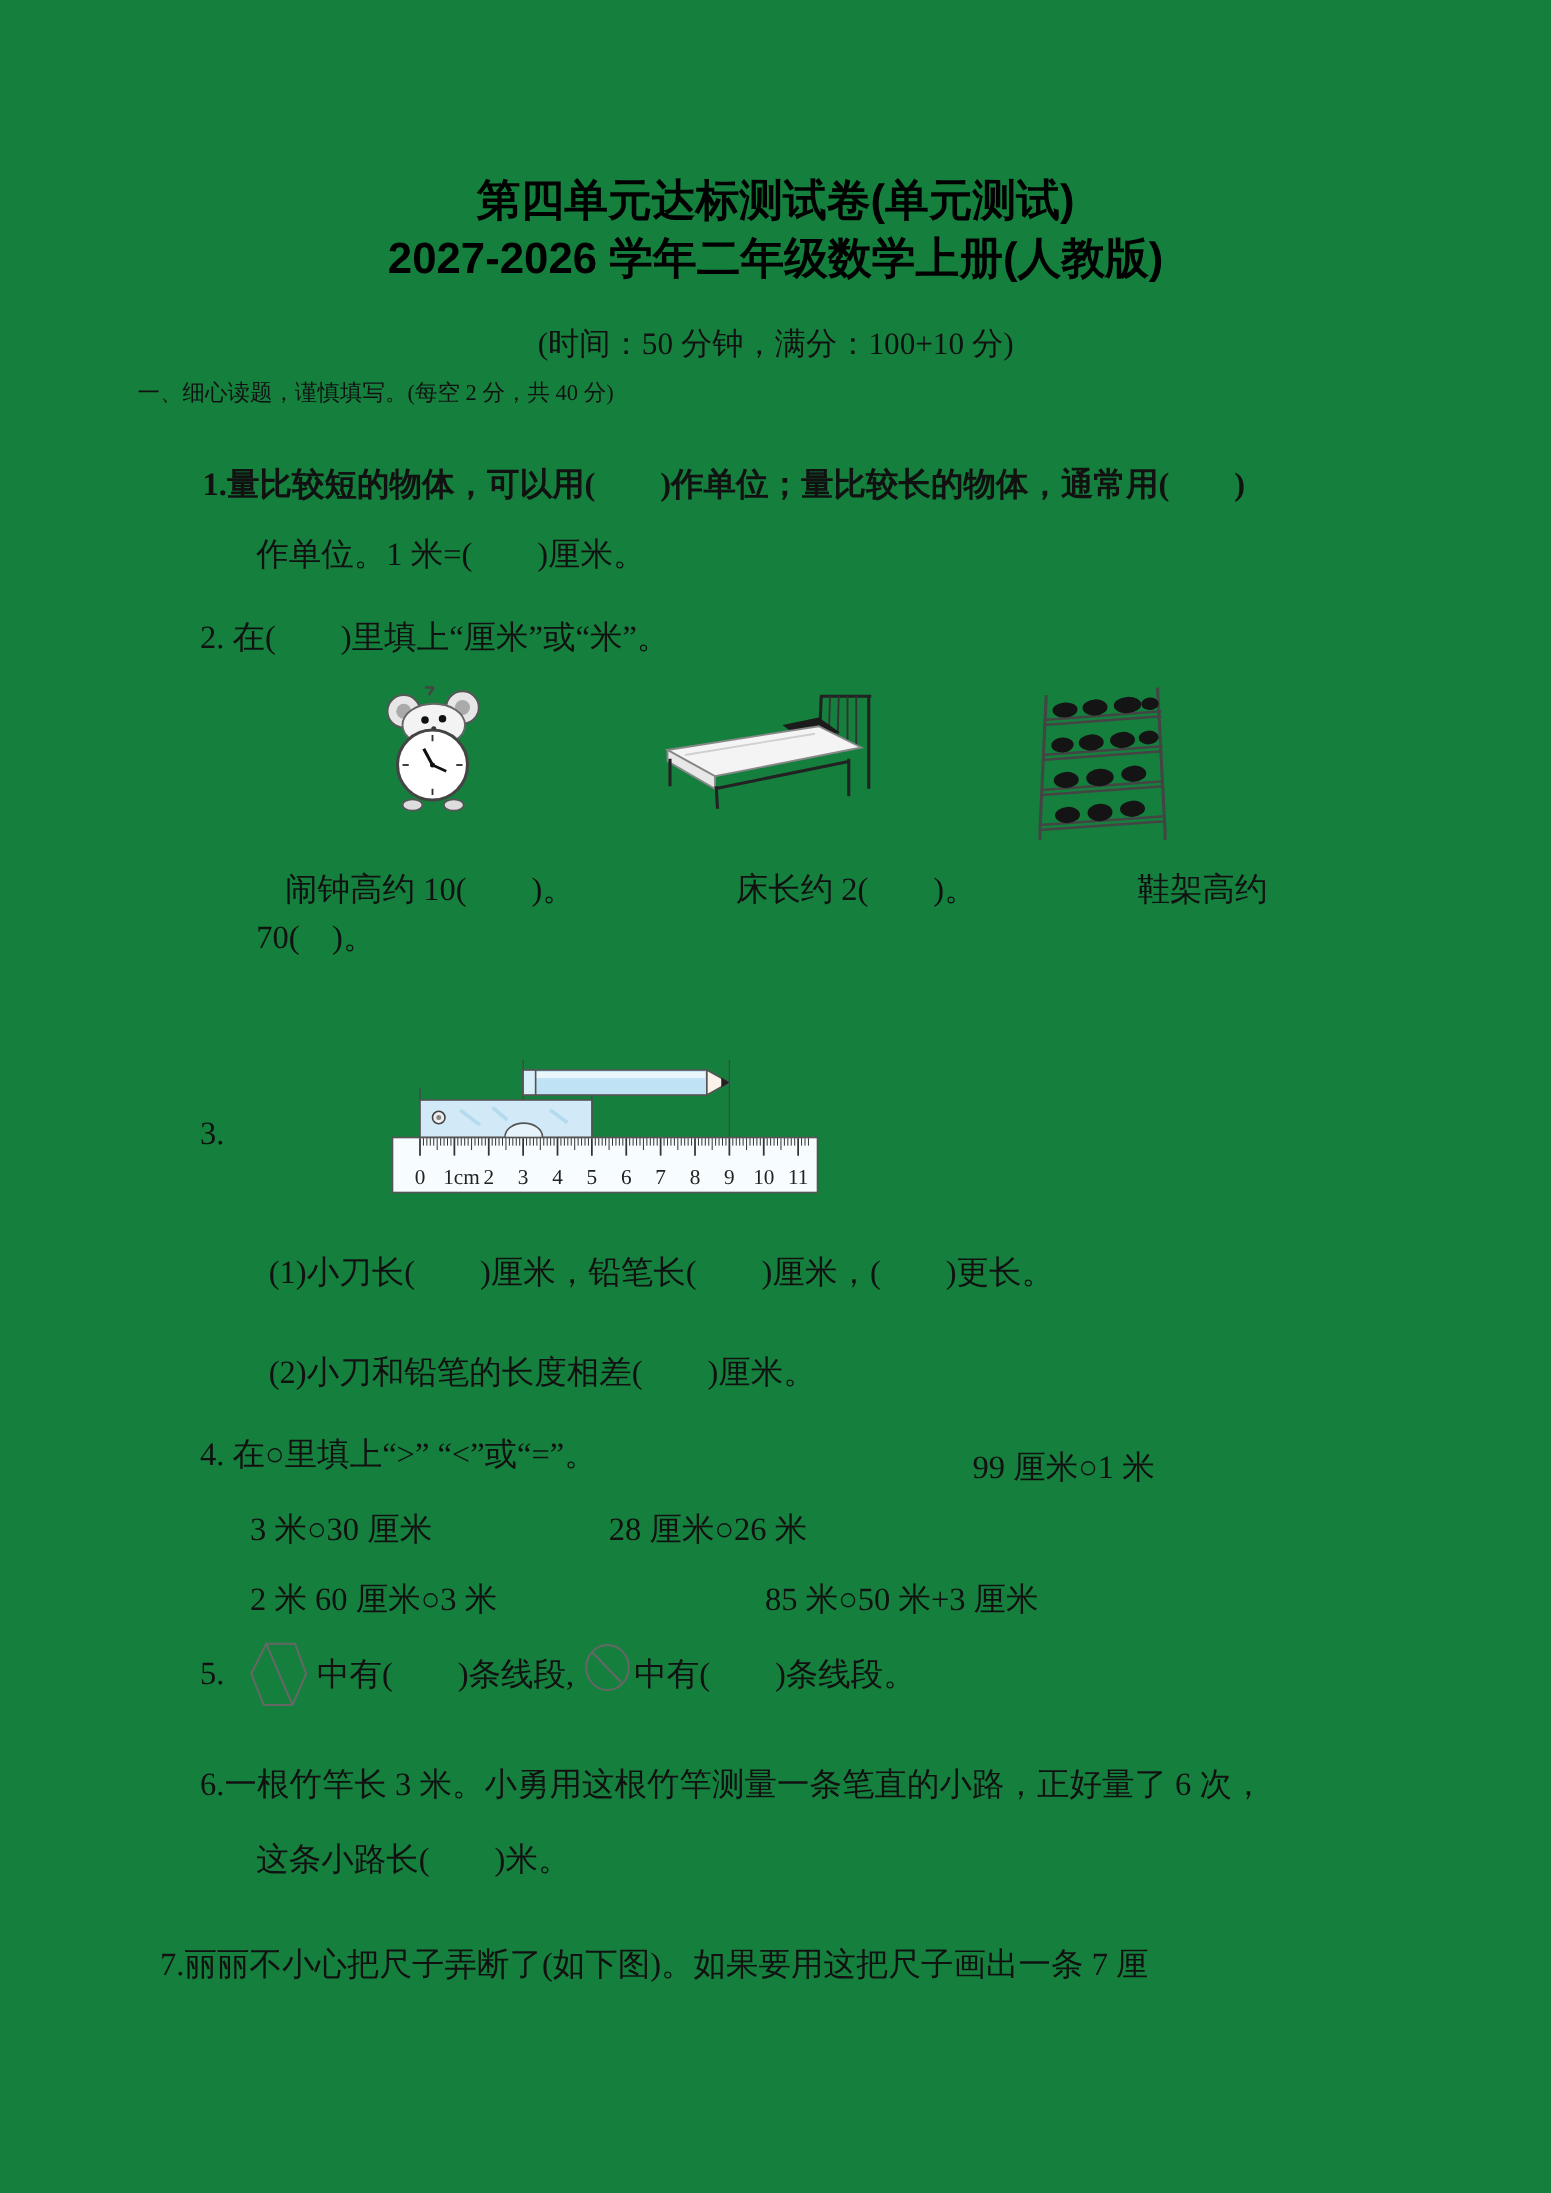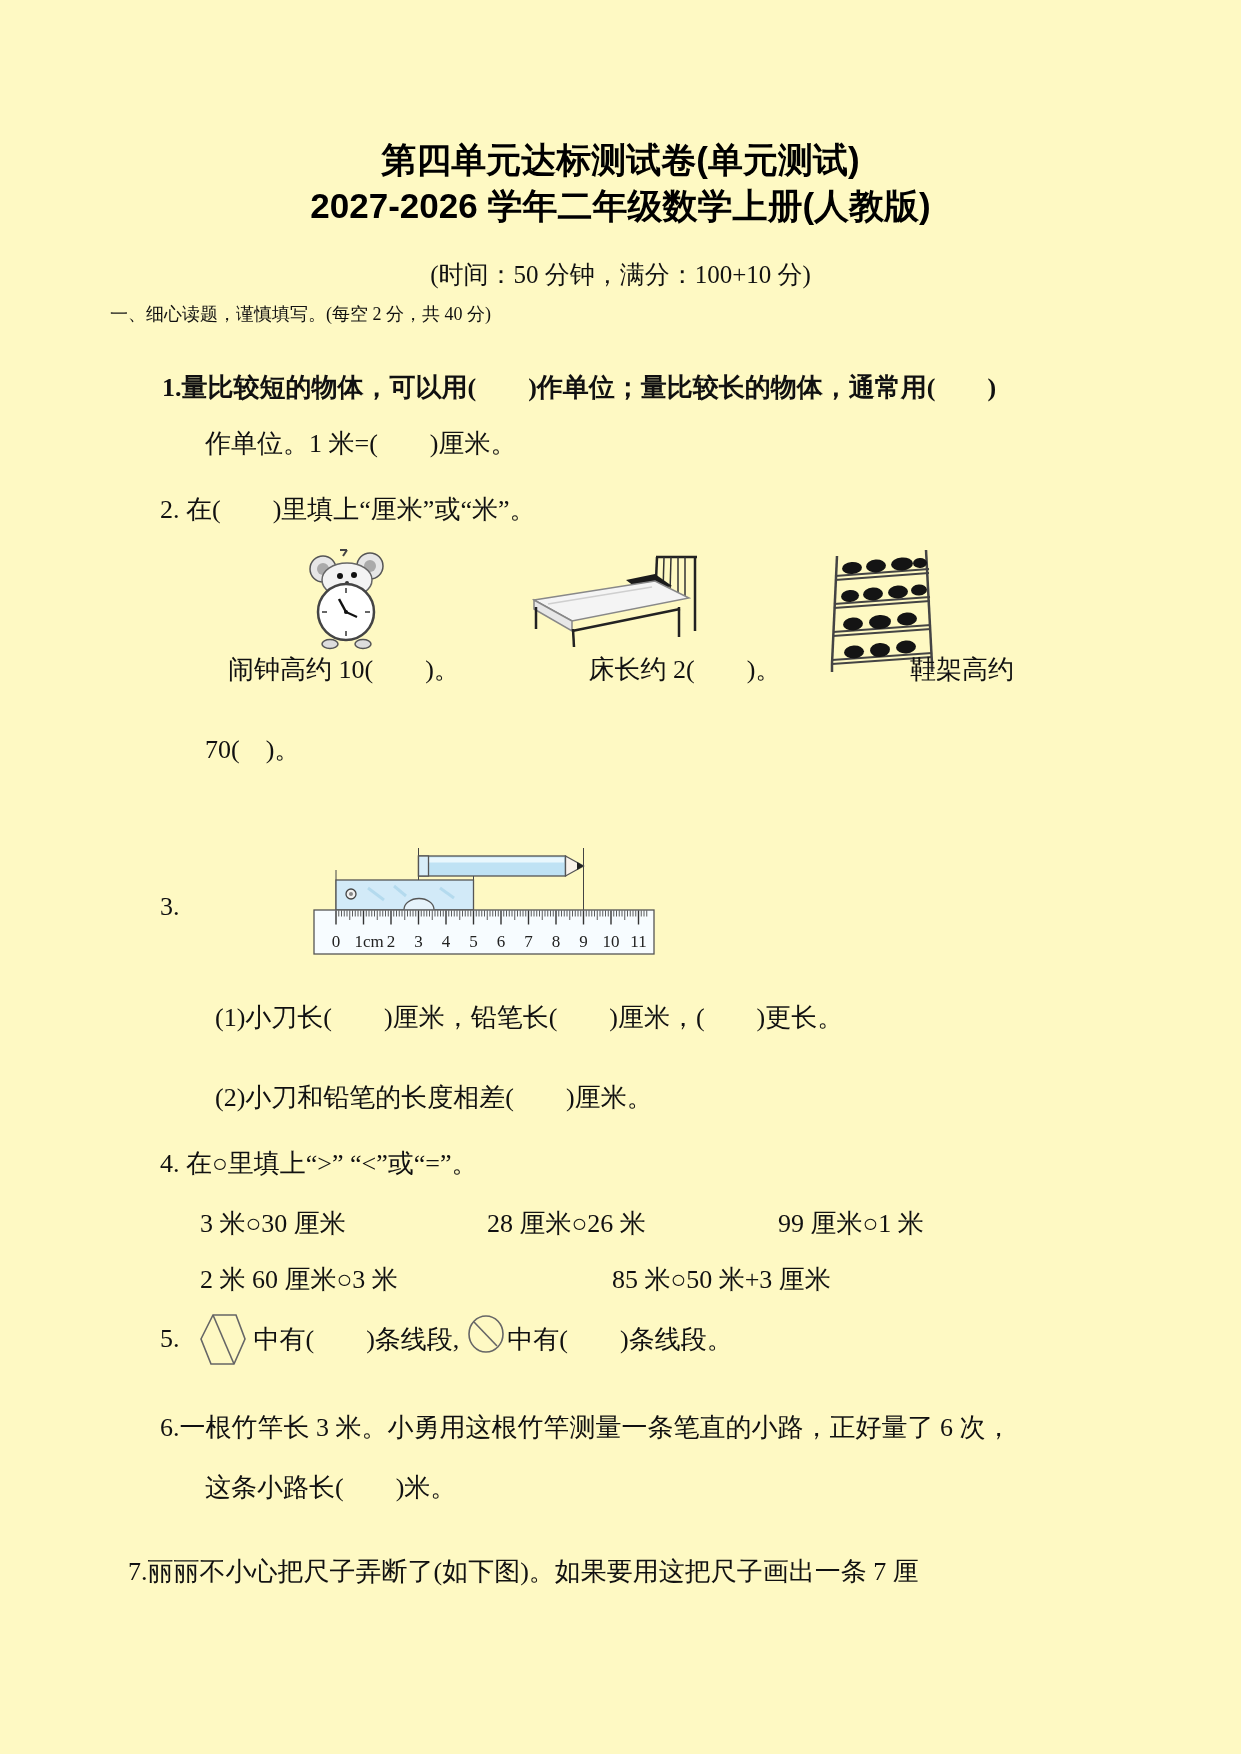--- a/index.html
+++ b/index.html
@@ -1,20 +1,20 @@
 <!DOCTYPE html>
 <html><head>
 <meta charset="utf-8">
 <style>
   html, body { margin: 0; padding: 0; background: #ffffff; }
   .page {
     position: relative;
     width: 1241px;
     height: 1754px;
-    background: #fef9c3;
+    background: #15803d;
     color: #111;
     font-family: "Liberation Serif", serif;
     overflow: hidden;
   }
   .abs { position: absolute; }
   .title {
     width: 100%;
     text-align: center;
     font-family: "Liberation Sans", sans-serif;
     font-weight: 700;
@@ -135,21 +135,21 @@
         <ellipse cx="79" cy="81" rx="10" ry="6.5" transform="rotate(-4 79 81)"></ellipse>
         <ellipse cx="26" cy="114" rx="10" ry="6.5" transform="rotate(-4 26 114)"></ellipse>
         <ellipse cx="52" cy="112" rx="10" ry="7" transform="rotate(-4 52 112)"></ellipse>
         <ellipse cx="78" cy="109" rx="10" ry="6.5" transform="rotate(-4 78 109)"></ellipse>
       </g>
       <line x1="4" y1="126" x2="4" y2="134" stroke="#444" stroke-width="2.5"></line>
       <line x1="104" y1="126" x2="104" y2="134" stroke="#444" stroke-width="2.5"></line>
     </svg>
   </div>
 
-  <div class="abs caption-row" style="top:652px; left:228px; width:786px;gap:13px;">
+  <div class="abs caption-row" style="top:694px; left:228px; width:786px;gap:13px;">
     <span>闹钟高约 10(　　)。</span>
     <span>床长约 2(　　)。</span>
     <span>鞋架高约</span>
   </div>
   <div class="abs t" style="top:732px; left:205px;">70(　)。</div>
 
   <div class="abs t" style="top:892px; left:160px;">3.</div>
   <div class="abs" style="top:846px; left:308px;">
     <svg width="352" height="118" viewBox="0 0 352 118">
 
@@ -314,21 +314,21 @@
           </g>
       </g>
     </svg>
   </div>
   <div class="abs t" style="top:1000px; left:215px;">(1)小刀长(　　)厘米，铅笔长(　　)厘米，(　　)更长。</div>
   <div class="abs t" style="top:1080px; left:215px;">(2)小刀和铅笔的长度相差(　　)厘米。</div>
 
   <div class="abs t" style="top:1146px; left:160px;">4. 在○里填上“&gt;” “&lt;”或“=”。</div>
   <div class="abs t" style="top:1206px; left:200px;">3 米○30 厘米</div>
   <div class="abs t" style="top:1206px; left:487px;">28 厘米○26 米</div>
-  <div class="abs t" style="top:1206px; left:778px;">99 厘米○1 米</div>
+  <div class="abs t" style="top:1156px; left:778px;">99 厘米○1 米</div>
   <div class="abs t" style="top:1262px; left:200px;text-align:center;">2 米 60 厘米○3 米</div>
   <div class="abs t" style="top:1262px; left:612px;">85 米○50 米+3 厘米</div>
 
   <div class="abs q5row" style="top:1312px; left:160px;">
     <span>5.</span>
     <svg width="46" height="54" viewBox="0 0 46 54" style="margin:0 8px 0 20px;">
       <polygon points="1,27 13,3 36,3 45,27 34,52 11,52" fill="none" stroke="#666" stroke-width="1.6"></polygon>
       <line x1="13" y1="3" x2="34" y2="52" stroke="#666" stroke-width="1.6"></line>
     </svg>
     <span>中有(　　)条线段,</span>

